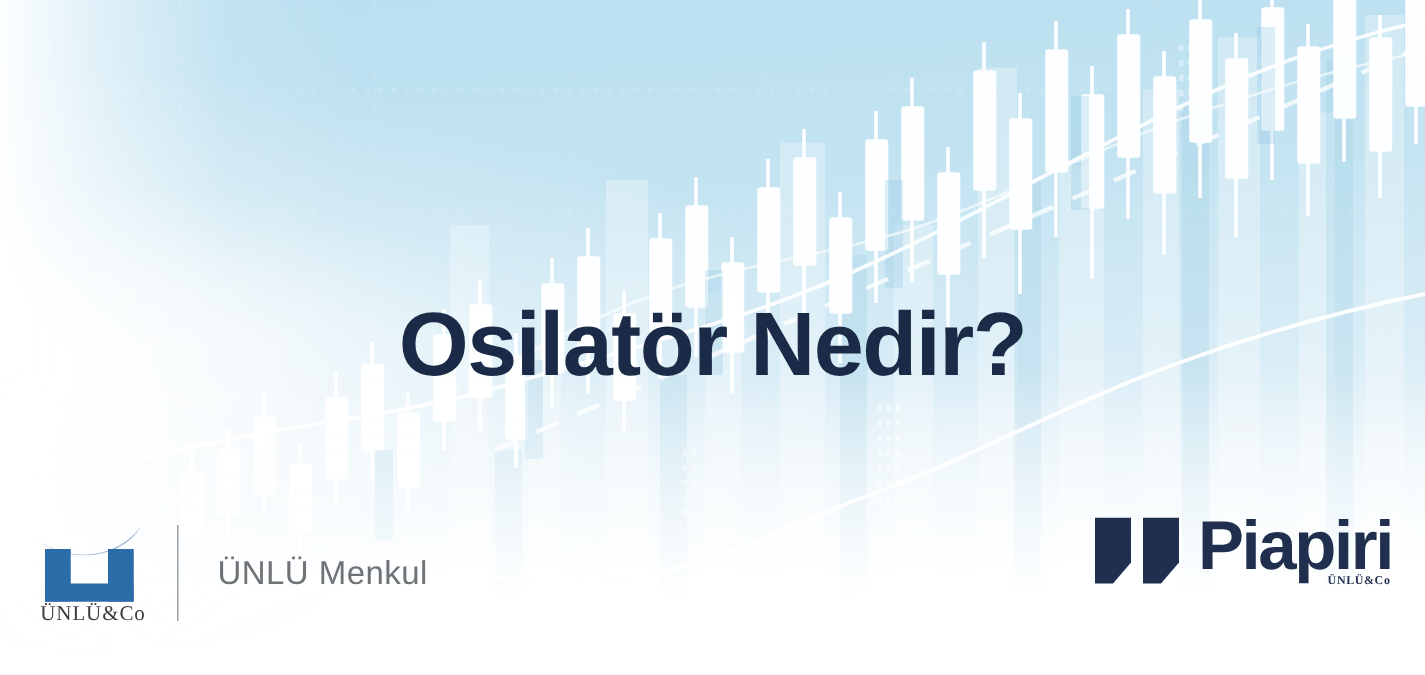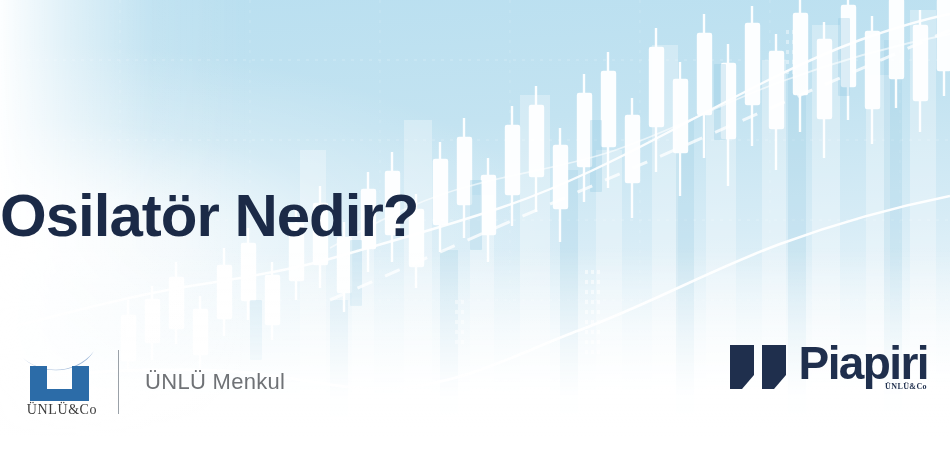--- a/index.html
+++ b/index.html
@@ -23,22 +23,22 @@
   #bg-bottom-fade{
     background:linear-gradient(to bottom, rgba(255,255,255,0) 55%, rgba(255,255,255,.55) 74%, rgba(255,255,255,.95) 88%, #ffffff 97%);
   }
   #bg-left-fade{
     background:linear-gradient(to right, rgba(255,255,255,.96) 0%, rgba(255,255,255,.55) 7%, rgba(255,255,255,.12) 16%, rgba(255,255,255,0) 26%);
   }
   #bg-grid{opacity:.45;}
 
   
   #title{
-    position:absolute;left:0;right:0;top:186px;
-    text-align:left;
+    position:absolute;left:0;right:0;top:200px;
+    text-align:center;
     font-size:60px;
     font-weight:bold;
     letter-spacing:-1.0px;
     color:#1b2a47;
     line-height:1;
     white-space:nowrap;
   }
 
   
   #unlu-lockup{

